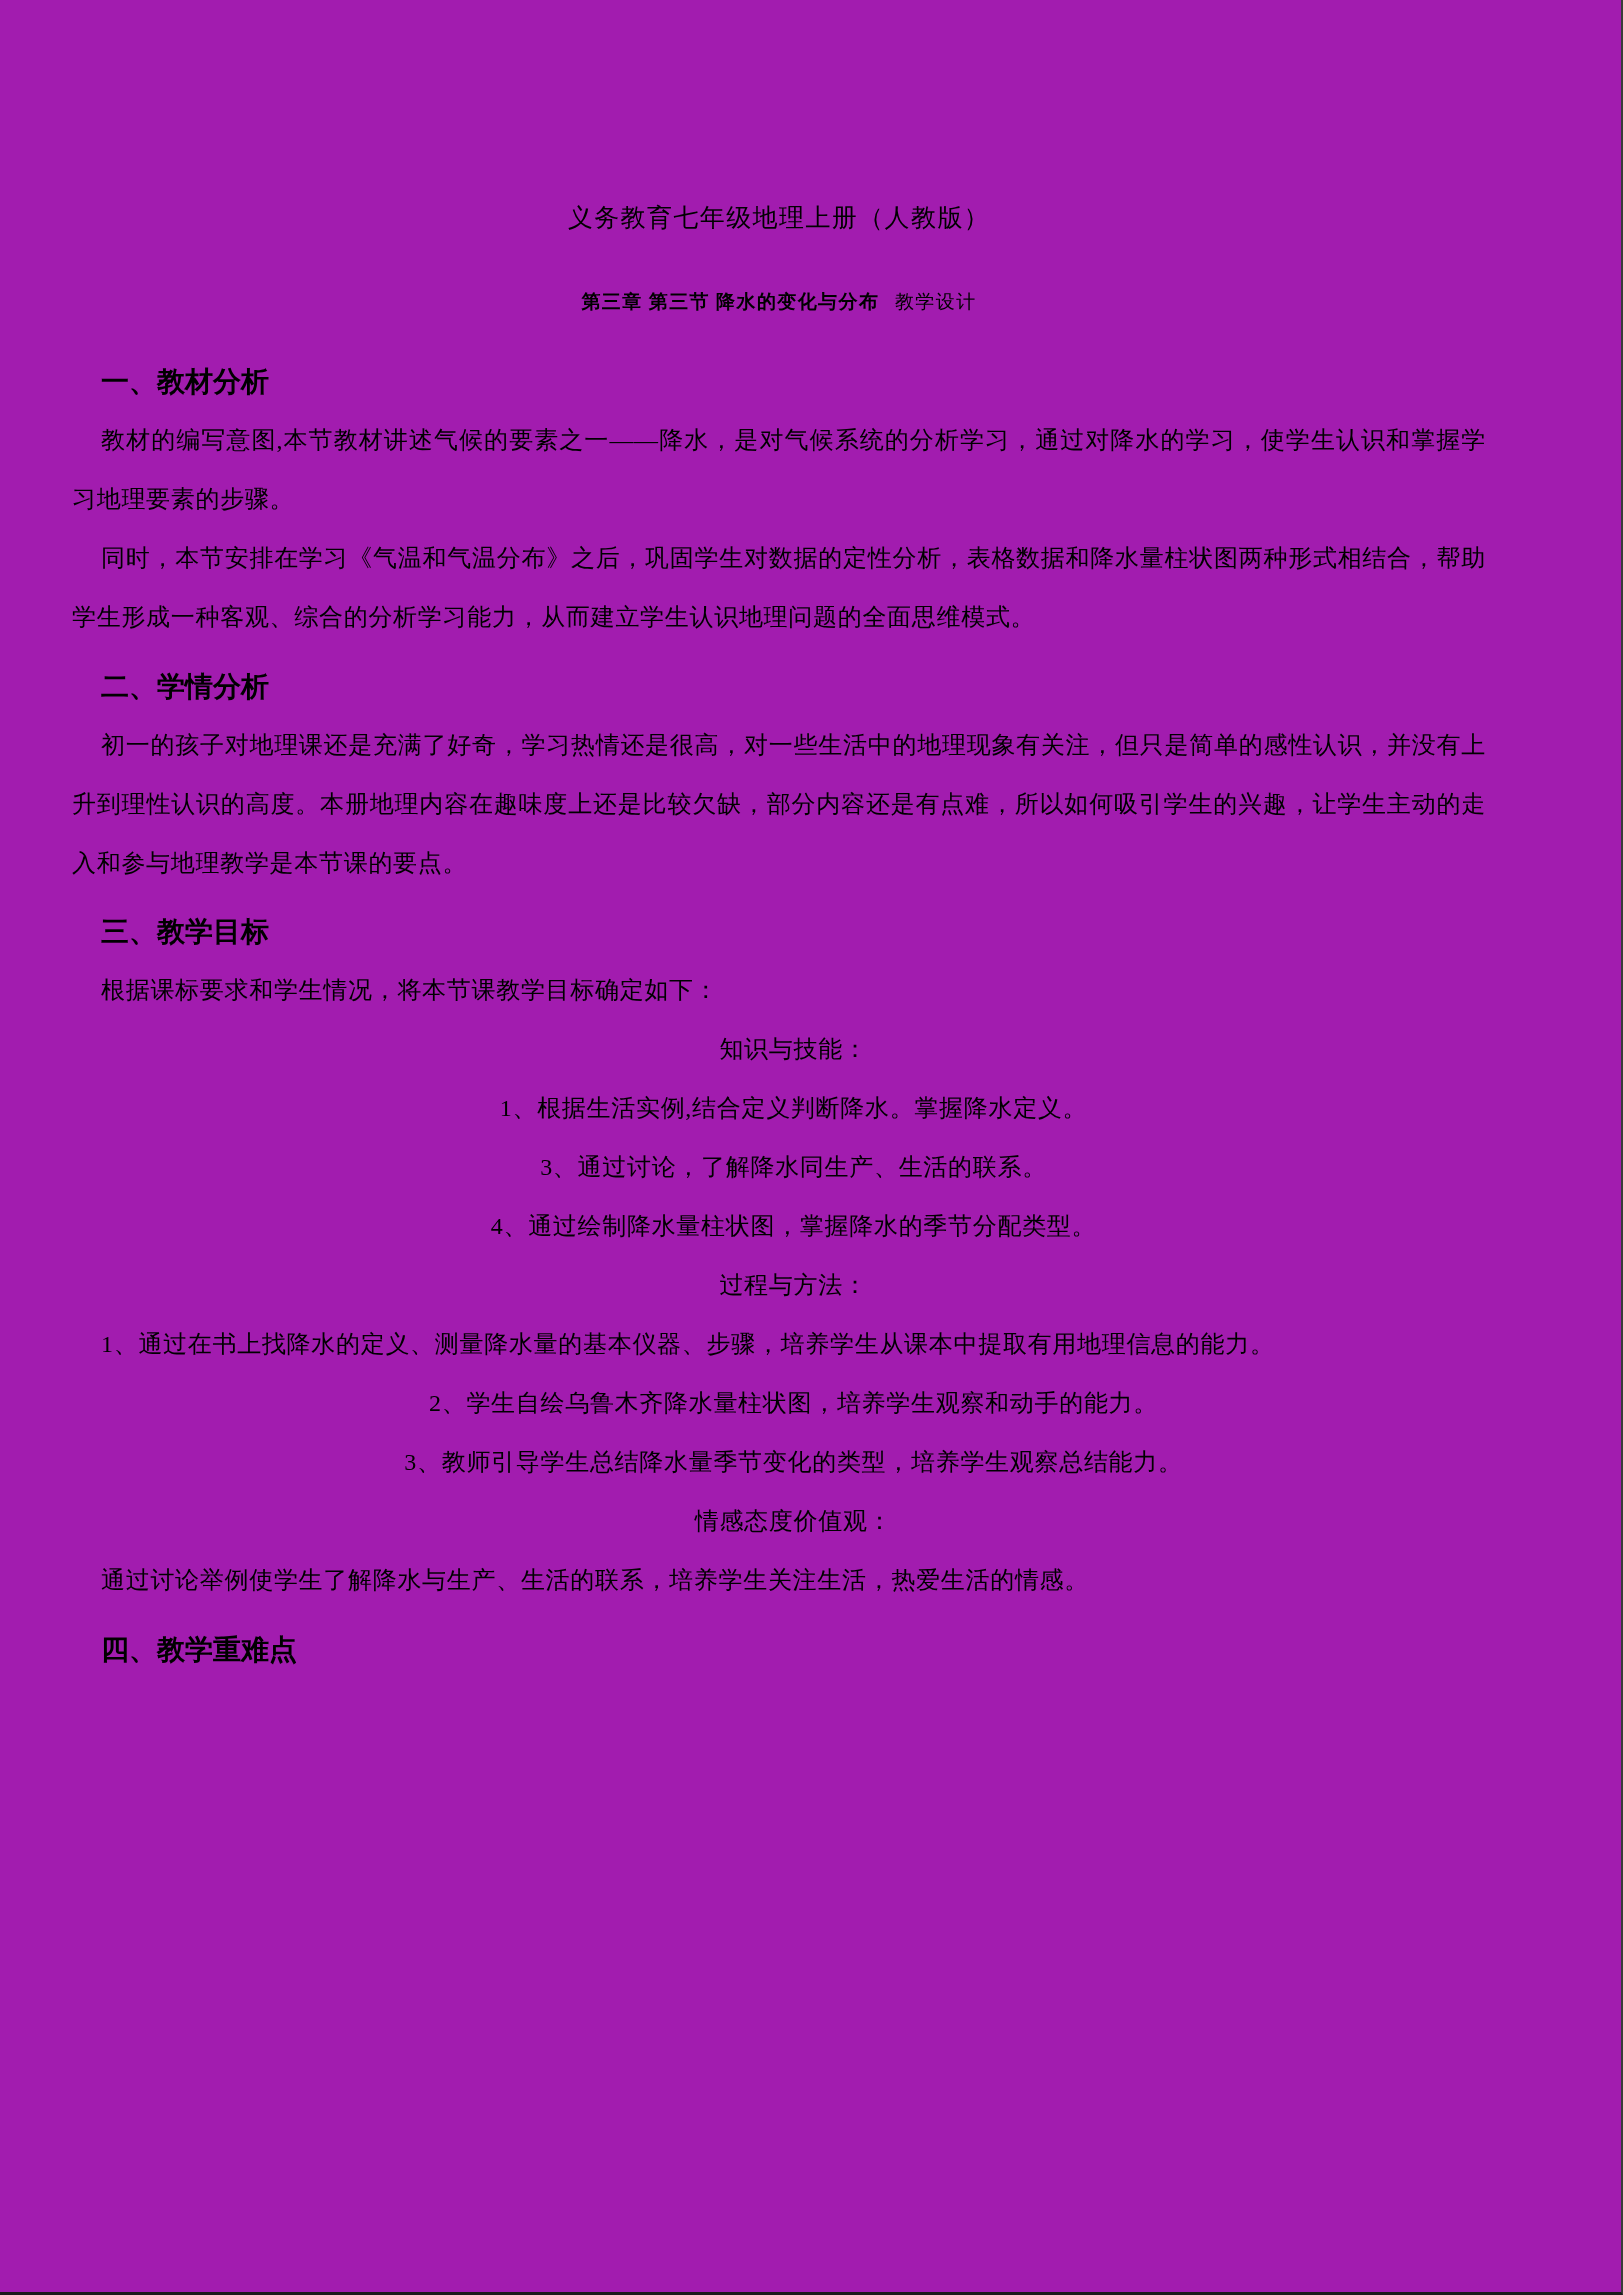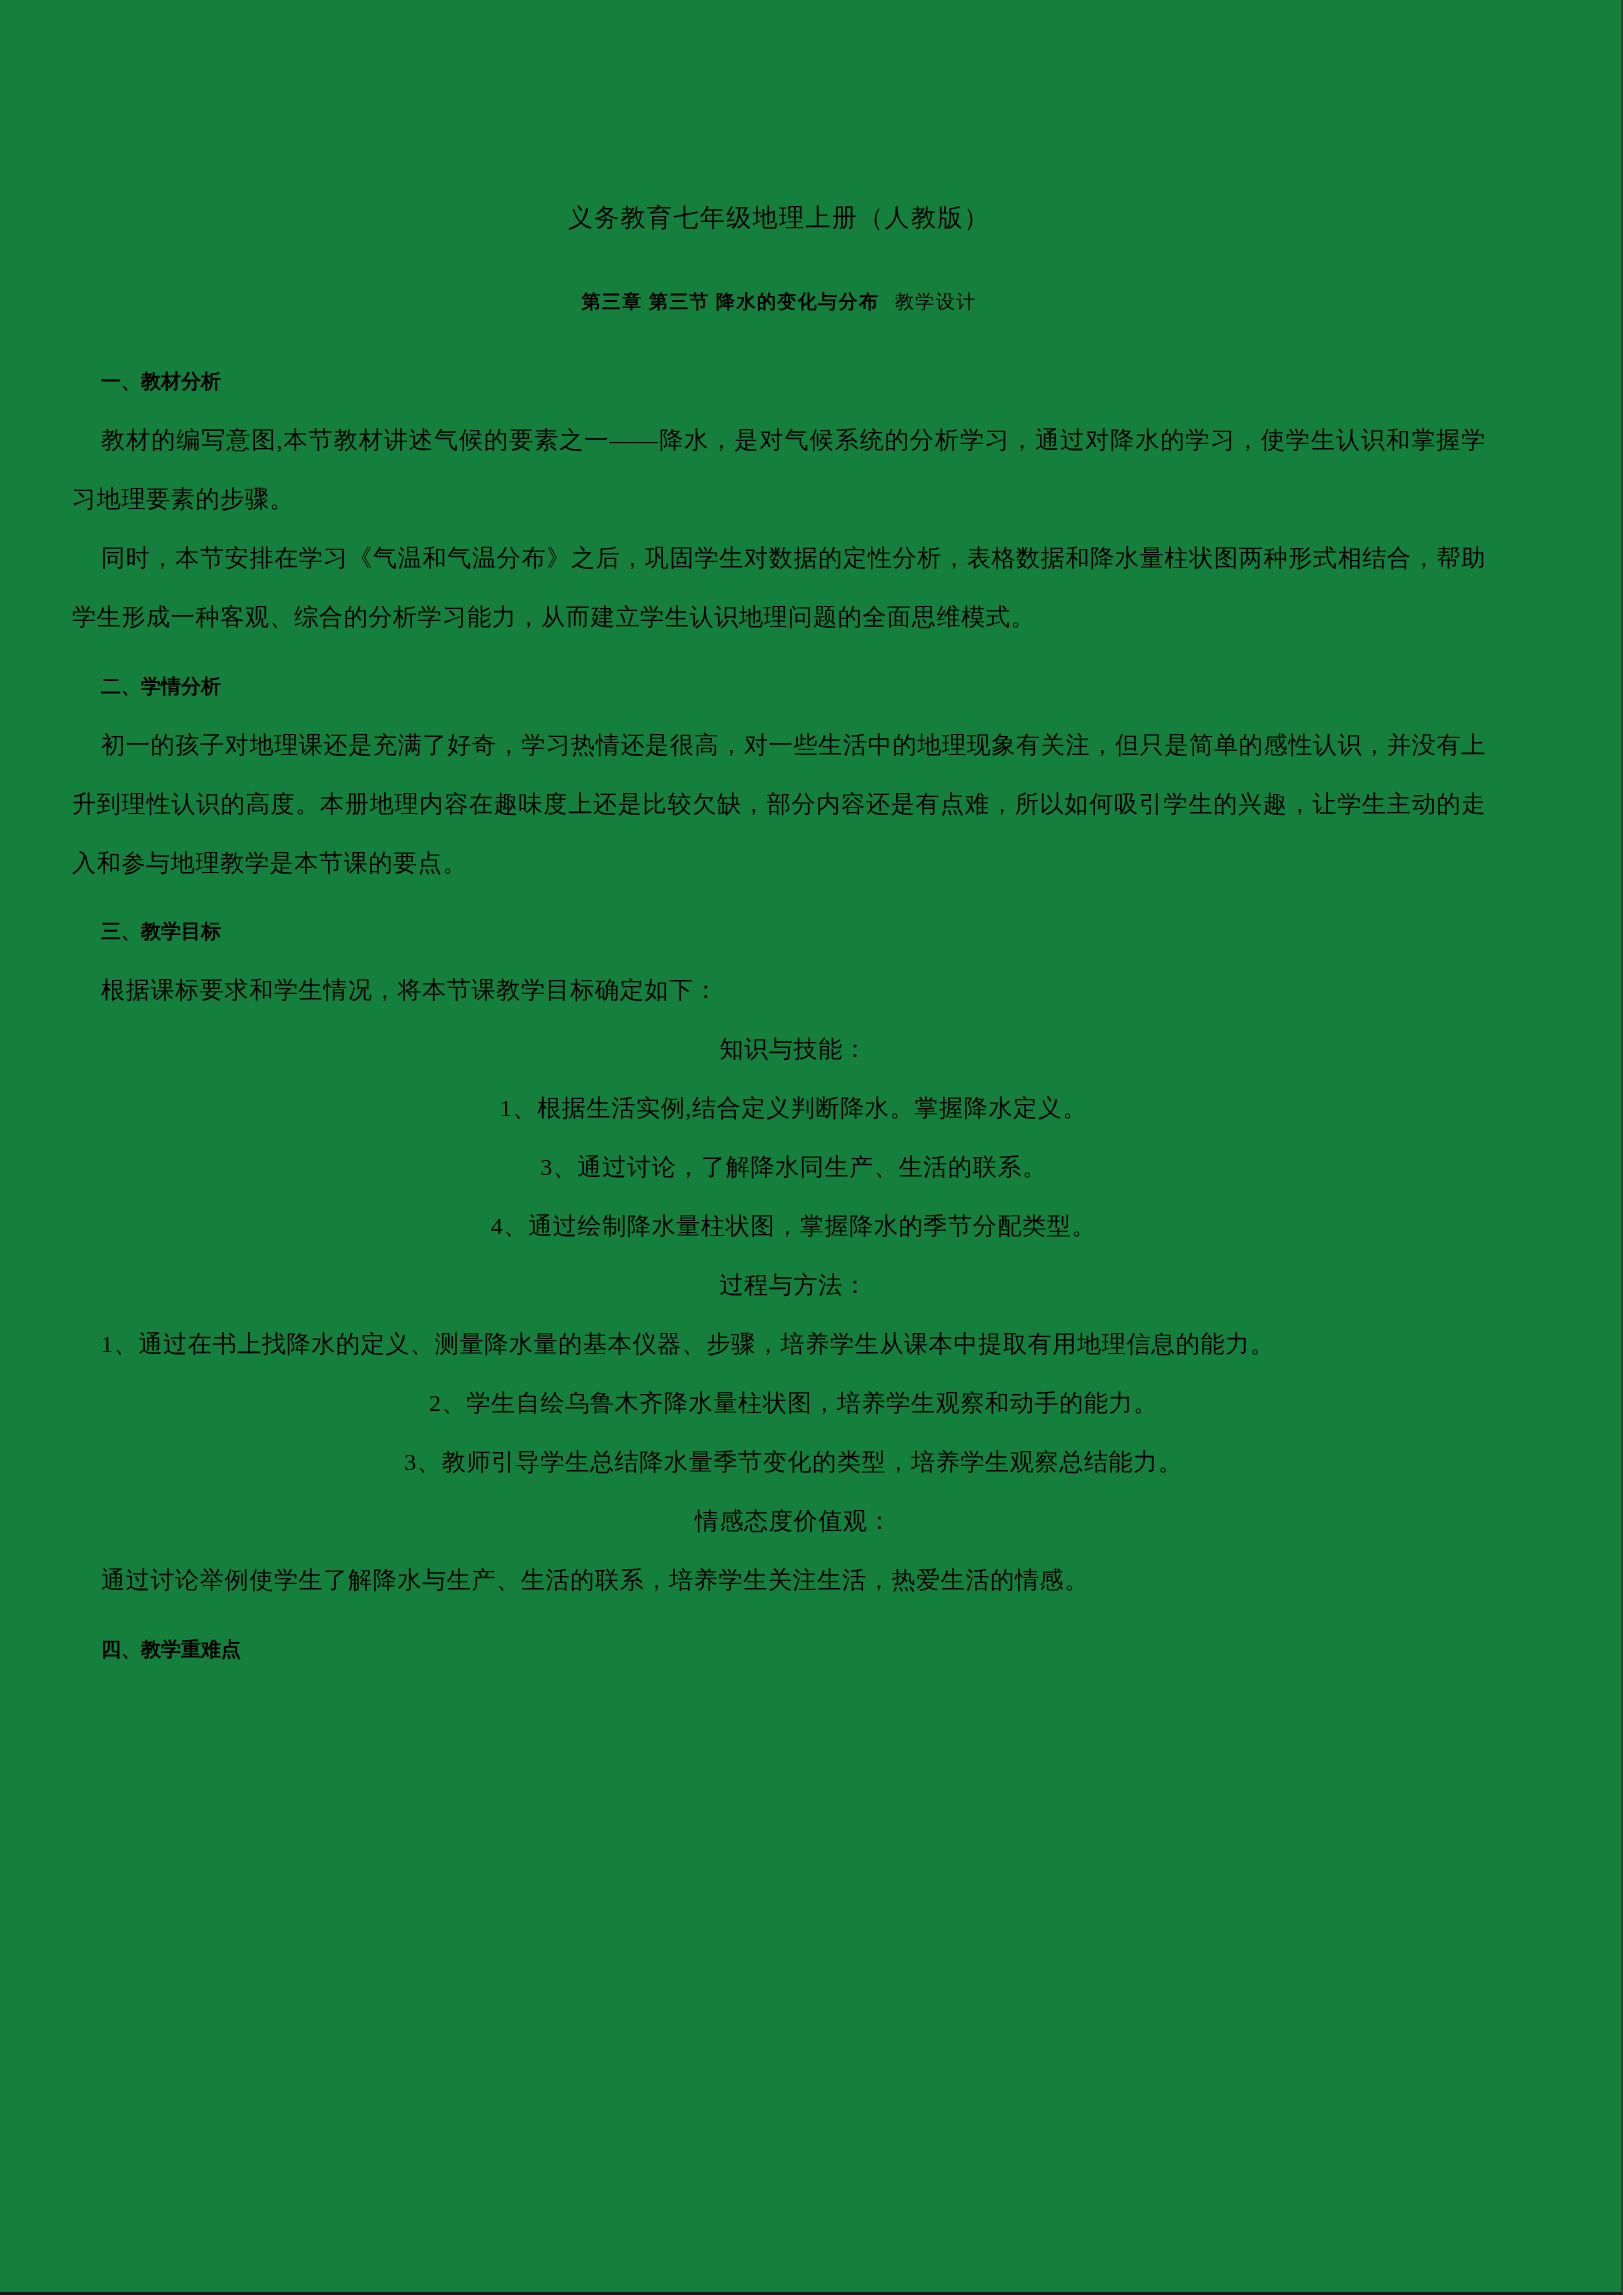--- a/index.html
+++ b/index.html
@@ -13,41 +13,41 @@
     overflow: hidden;
     font-family: "Liberation Serif", "DejaVu Serif", serif;
     color: #000000;
     position: relative;
   }
   .page {
     box-sizing: border-box;
     width: 1623px;
     height: 2295px;
     padding: 201px 135px 41px 72px;
-    background: #15803d;
+    background: #a21caf;
     border-right: 2px solid #3a3a3a;
     border-bottom: 3.4px solid #1a1a1a;
   }
   .doc-title {
     font-size: 25px;
     font-weight: normal;
     text-align: center;
     margin: 0 0 0 0;
     letter-spacing: 1.4px;
   }
   .doc-subtitle {
     font-size: 19px;
     text-align: center;
     margin: 55px 0 37px 0;
     letter-spacing: 1.4px;
   }
   .doc-subtitle .bold { font-weight: bold; }
   .doc-subtitle .normal { font-weight: normal; margin-left: 9.5px; }
   .section-heading {
-    font-size: 20px;
+    font-size: 28px;
     font-weight: bold;
     line-height: 59px;
     margin: 9.5px 0 0 29px;
   }
   .para {
     font-size: 24px;
     line-height: 59px;
     margin: 0;
     text-indent: 29px;
     text-align: justify;

